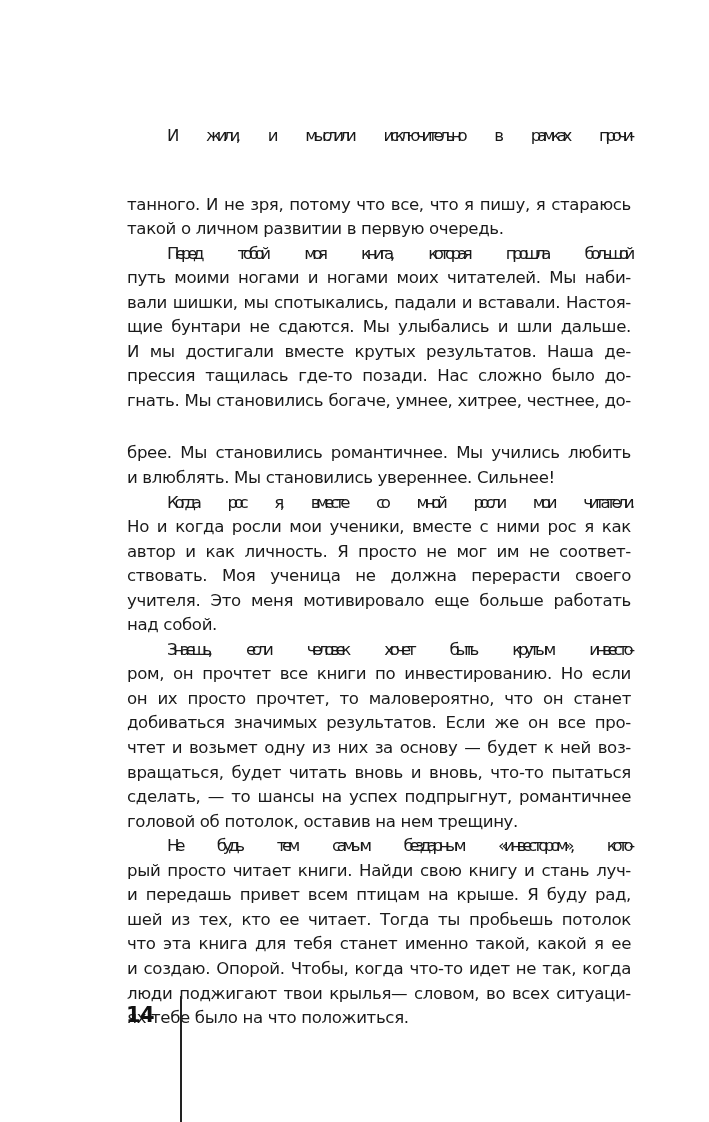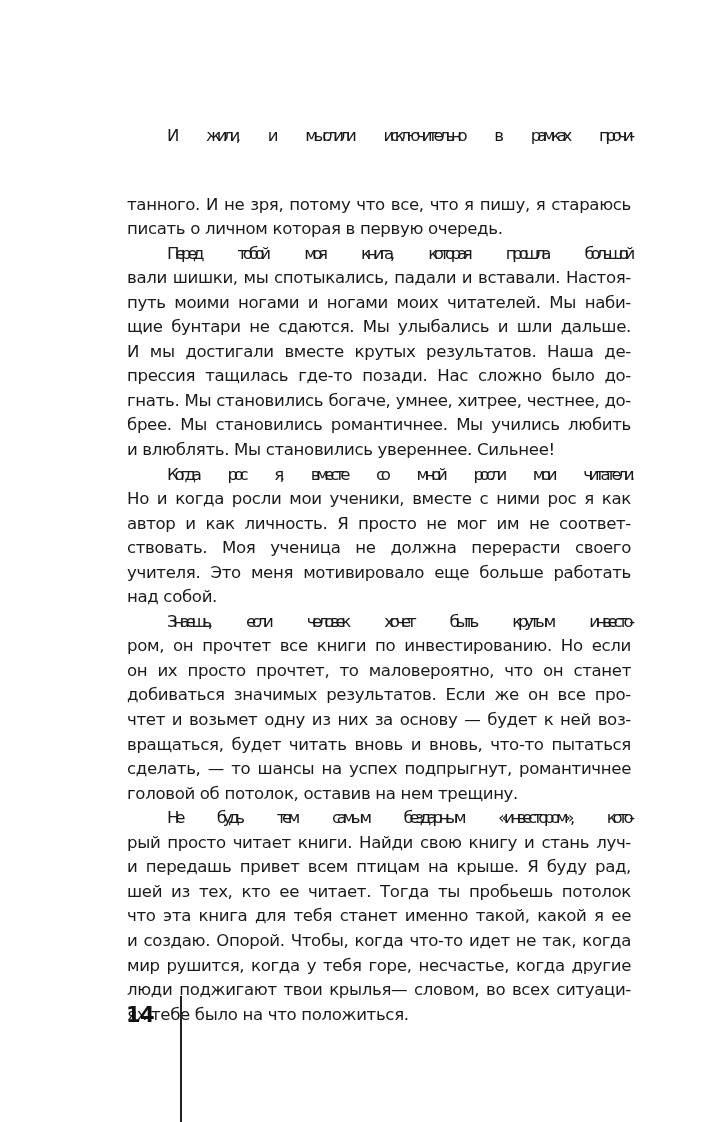--- a/index.html
+++ b/index.html
@@ -64,29 +64,29 @@
       background: #222222;
     }
   </style>
 </head>
 <body>
 
 <div class="page">
   <div class="text-block" id="text-block">
       <span class="line indent" style="white-space: nowrap; letter-spacing: -4.35px;">И жили, и мыслили исключительно в рамках прочи-</span>
       <span class="line" style="white-space: nowrap; margin-top: 44px;">танного. И не зря, потому что все, что я пишу, я стараюсь</span>
-      <span class="line last" style="white-space: nowrap;">писать о личном которая в первую очередь.</span>
+      <span class="line last" style="white-space: nowrap;">такой о личном развитии в первую очередь.</span>
       <span class="line indent" style="white-space: nowrap; letter-spacing: -4.35px;">Перед тобой моя книга, которая прошла большой</span>
+      <span class="line" style="white-space: nowrap;">путь моими ногами и ногами моих читателей. Мы наби-</span>
       <span class="line" style="white-space: nowrap;">вали шишки, мы спотыкались, падали и вставали. Настоя-</span>
-      <span class="line" style="white-space: nowrap;">путь моими ногами и ногами моих читателей. Мы наби-</span>
       <span class="line" style="white-space: nowrap;">щие бунтари не сдаются. Мы улыбались и шли дальше.</span>
       <span class="line" style="white-space: nowrap;">И мы достигали вместе крутых результатов. Наша де-</span>
       <span class="line" style="white-space: nowrap;">прессия тащилась где-то позади. Нас сложно было до-</span>
       <span class="line" style="white-space: nowrap;">гнать. Мы становились богаче, умнее, хитрее, честнее, до-</span>
-      <span class="line" style="white-space: nowrap;">брее. Мы становились романтичнее. Мы учились любить</span>
+      <span class="line" style="white-space: nowrap; margin-top: 28px;">брее. Мы становились романтичнее. Мы учились любить</span>
       <span class="line last" style="white-space: nowrap;">и влюблять. Мы становились увереннее. Сильнее!</span>
       <span class="line indent" style="white-space: nowrap; letter-spacing: -4.35px;">Когда рос я, вместе со мной росли мои читатели.</span>
       <span class="line" style="white-space: nowrap;">Но и когда росли мои ученики, вместе с ними рос я как</span>
       <span class="line" style="white-space: nowrap;">автор и как личность. Я просто не мог им не соответ-</span>
       <span class="line" style="white-space: nowrap;">ствовать. Моя ученица не должна перерасти своего</span>
       <span class="line" style="white-space: nowrap;">учителя. Это меня мотивировало еще больше работать</span>
       <span class="line last" style="white-space: nowrap;">над собой.</span>
       <span class="line indent" style="white-space: nowrap; letter-spacing: -4.35px;">Знаешь, если человек хочет быть крутым инвесто-</span>
       <span class="line" style="white-space: nowrap;">ром, он прочтет все книги по инвестированию. Но если</span>
       <span class="line" style="white-space: nowrap;">он их просто прочтет, то маловероятно, что он станет</span>
@@ -94,19 +94,18 @@
       <span class="line" style="white-space: nowrap;">чтет и возьмет одну из них за основу — будет к ней воз-</span>
       <span class="line" style="white-space: nowrap;">вращаться, будет читать вновь и вновь, что-то пытаться</span>
       <span class="line" style="white-space: nowrap;">сделать, — то шансы на успех подпрыгнут, романтичнее</span>
       <span class="line last" style="white-space: nowrap;">головой об потолок, оставив на нем трещину.</span>
       <span class="line indent" style="white-space: nowrap; letter-spacing: -4.35px;">Не будь тем самым бездарным «инвестором», кото-</span>
       <span class="line" style="white-space: nowrap;">рый просто читает книги. Найди свою книгу и стань луч-</span>
       <span class="line" style="white-space: nowrap;">и передашь привет всем птицам на крыше. Я буду рад,</span>
       <span class="line" style="white-space: nowrap;">шей из тех, кто ее читает. Тогда ты пробьешь потолок</span>
       <span class="line" style="white-space: nowrap;">что эта книга для тебя станет именно такой, какой я ее</span>
       <span class="line" style="white-space: nowrap;">и создаю. Опорой. Чтобы, когда что-то идет не так, когда</span>
-      <span class="line" style="white-space: nowrap;">мир рушится, когда у тебя горе, несчастье, когда другие</span>
       <span class="line" style="white-space: nowrap;">люди поджигают твои крылья— словом, во всех ситуаци-</span>
       <span class="line last" style="white-space: nowrap;">ях тебе было на что положиться.</span>
     </div>
   <div class="page-number">14</div>
   <div class="vertical-rule"></div>
 </div>
 
 </body></html>

